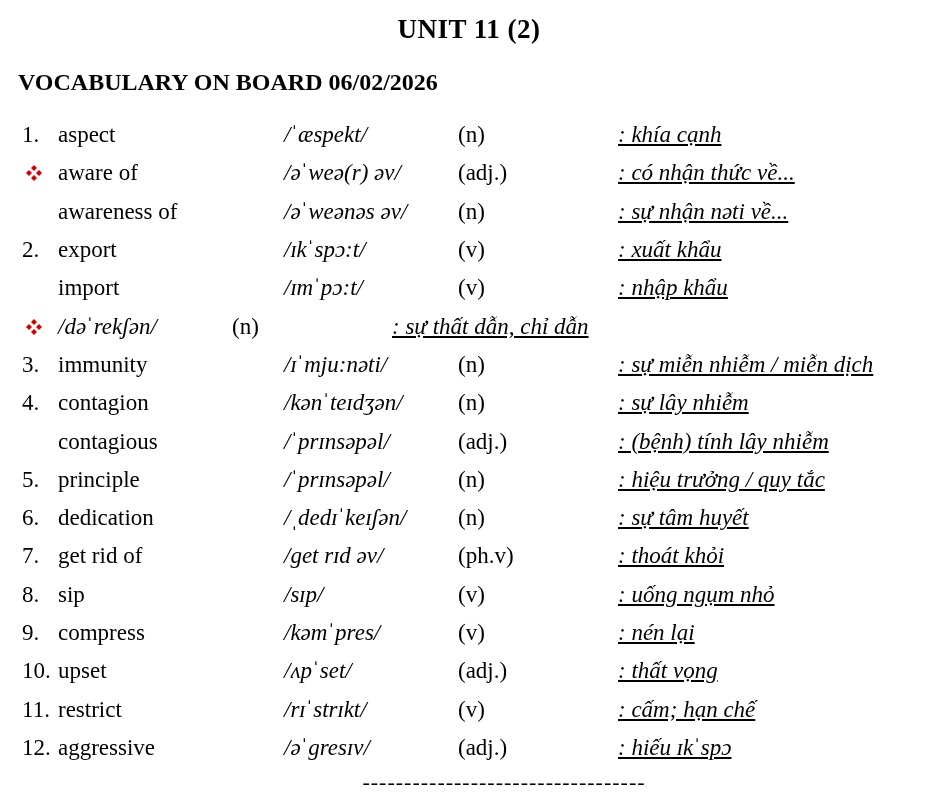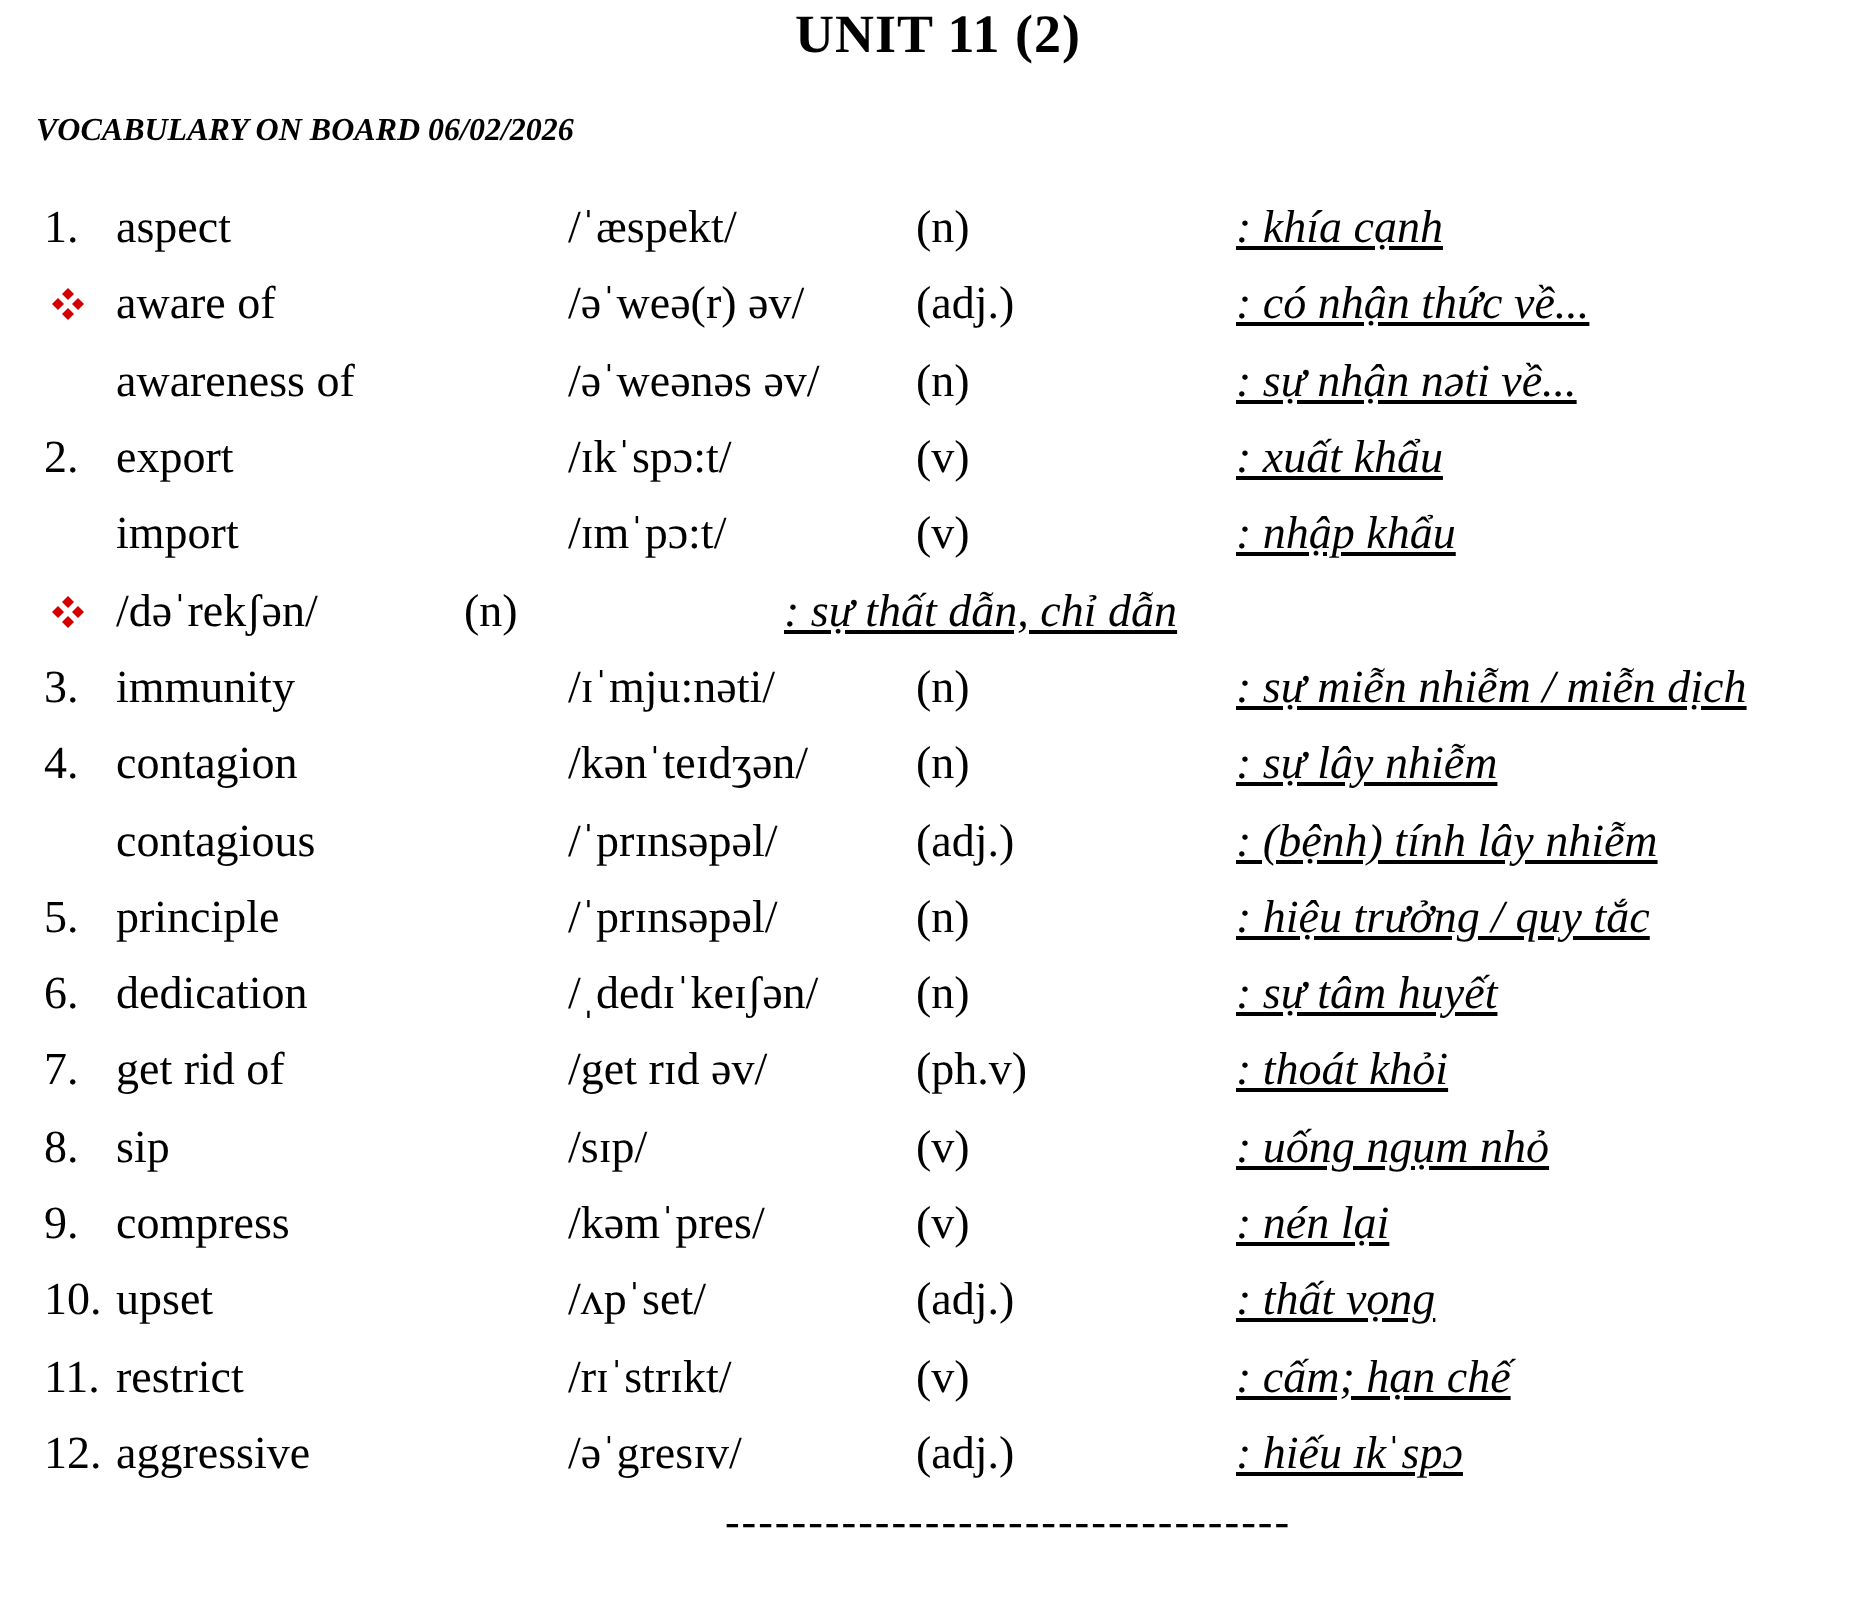--- a/index.html
+++ b/index.html
@@ -9,41 +9,40 @@
     width: 938px; height: 799px;
     background: var(--bg);
     color: var(--text);
     font-family: "Liberation Serif", "DejaVu Serif", serif;
     overflow: hidden;
   }
   .page-title {
     text-align: center;
     font-weight: bold;
     font-size: 27px;
-    padding-top: 2px;
+    padding-top: 14px;
     letter-spacing: 0.5px;
   }
   .page-subtitle {
     font-weight: bold;
-    font-size: 16px;
+    font-size: 24px;
     margin: 24px 0 0 18px;
-    font-style: italic;
   }
   .vocab-list { margin-top: 20px; }
   .vocab-row {
     display: flex;
     align-items: center;
     height: 38.3px;
     font-size: 23px;
     padding-left: 22px;
   }
   .cell { flex: 0 0 auto; white-space: nowrap; }
   .cell.marker { width: 36px; position: relative; }
   .cell.word { width: 226px; }
-  .cell.phon { width: 174px; }
+  .cell.phon { width: 174px; font-style: italic; }
   .cell.pos  { width: 160px; }
   .cell.meaning { flex: 1 1 auto; font-style: italic; text-decoration: underline; }
   .diamond-icon { display: inline-block; width: 16px; height: 16px; margin-left: 4px; vertical-align: -1px; }
   .diamond-icon svg { display: block; width: 100%; height: 100%; }
   .diamond-icon path { fill: var(--bullet-red); }
   .footer-separator {
     text-align: center;
     font-size: 22px;
     letter-spacing: 1px;
     margin-top: 2px;

